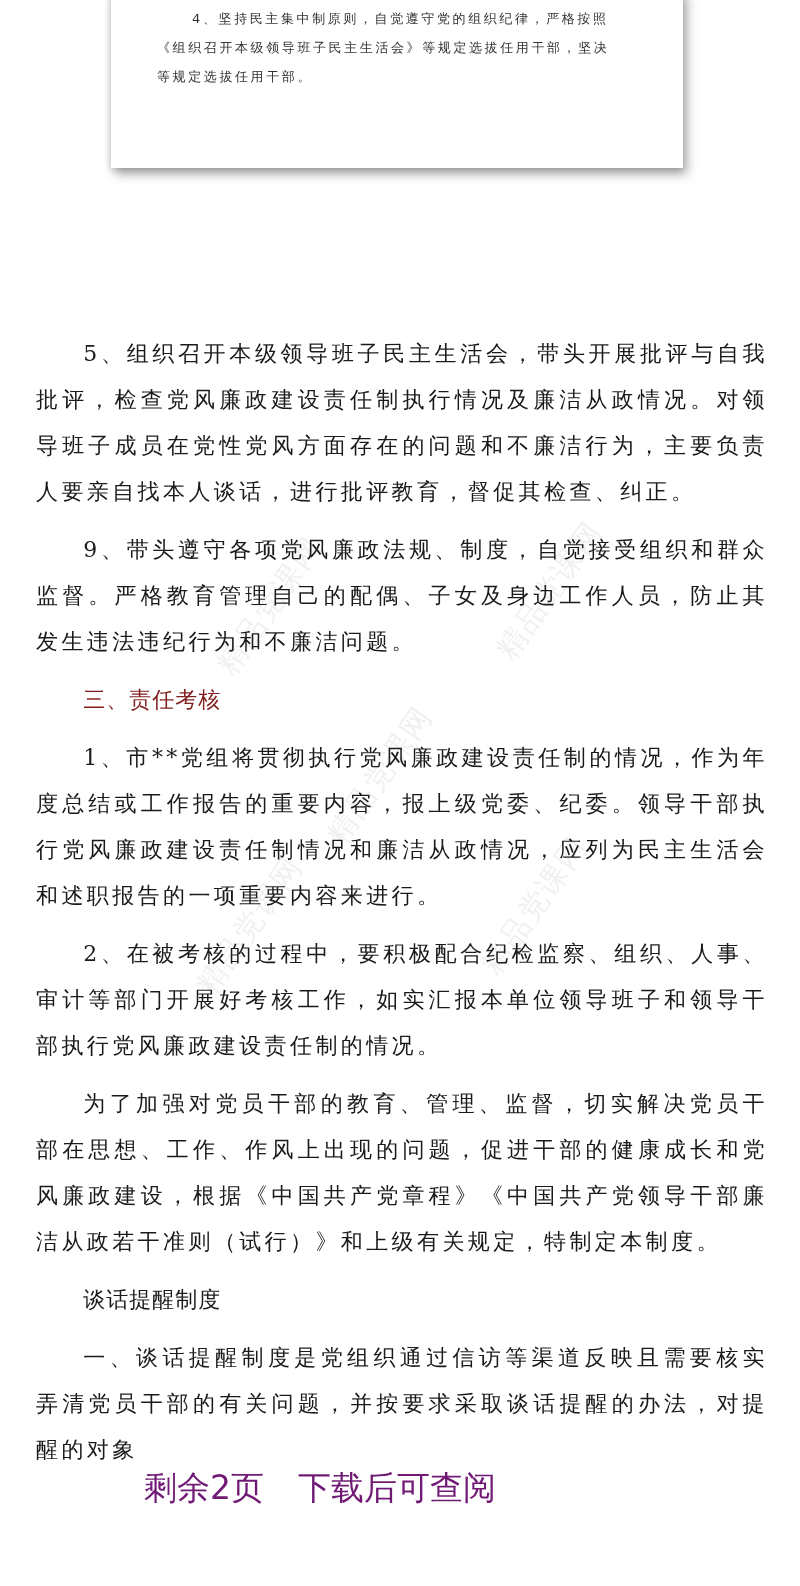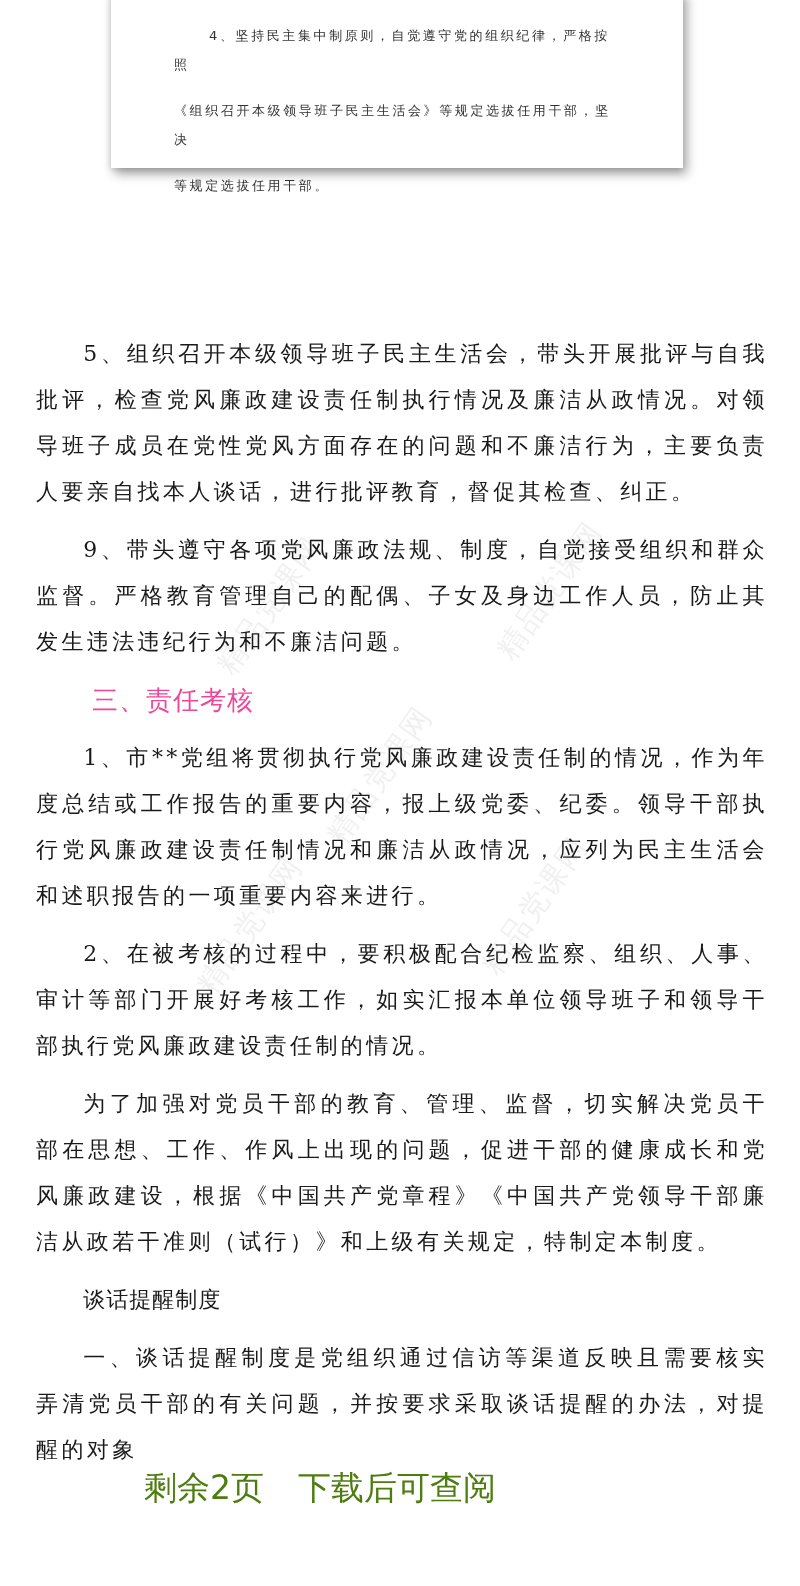--- a/index.html
+++ b/index.html
@@ -6,41 +6,41 @@
   body { width:800px; height:1586px; position:relative; overflow:hidden;
          font-family:"DejaVu Serif","Liberation Serif",serif; color:#1a1a1a; }
 
   
   .card { position:absolute; left:111px; top:-10px; width:572px; height:178px;
           background:#fff;
           box-shadow: 4px 6px 10px rgba(0,0,0,0.35), -2px 2px 6px rgba(0,0,0,0.12); }
   .card-text { position:absolute; left:46px; top:14px; width:480px;
                font-size:13px; line-height:29px; letter-spacing:2.6px; color:#333;
                font-family:"DejaVu Sans","Liberation Sans",sans-serif; }
-  .card-text p { margin:17px; }
+  .card-text p { margin:0; }
   .card-text .indent { text-indent:2.7em; }
 
   
   .doc { position:absolute; left:24px; top:319px; width:756px; }
   .doc p { margin:12px; font-size:22px; line-height:46px; letter-spacing:3.4px;
            text-align:justify; text-align-last:left; }
   .doc p.indent { text-indent:2.15em; }
   .doc p.heading { font-family:"DejaVu Sans","Liberation Sans",sans-serif;
-                   font-size:26px; letter-spacing:1px; color:#ec4899; }
+                   font-size:22px; letter-spacing:1px; color:#7f1d1d; }
   .doc p.subhead { letter-spacing:1px; }
 
   
   .wm { position:absolute; font-family:"DejaVu Sans","Liberation Sans",sans-serif;
         font-size:30px; color:rgba(150,150,150,0.14); transform:rotate(-55deg);
         transform-origin:center; white-space:nowrap; pointer-events:none; letter-spacing:2px; }
 
   
   .more { position:absolute; left:0; top:1466px; width:640px; text-align:center;
           font-family:"DejaVu Sans","Liberation Sans",sans-serif; font-size:33px;
-          color:#4d7c0f; cursor:pointer; }
+          color:#701a75; cursor:pointer; }
   .more span.gap { display:inline-block; width:34px; }
 </style>
 </head>
 <body>
 
 <div class="card">
   <div class="card-text">
     <p class="indent">4、坚持民主集中制原则，自觉遵守党的组织纪律，严格按照</p>
     <p>《组织召开本级领导班子民主生活会》等规定选拔任用干部，坚决</p>
     <p>等规定选拔任用干部。</p>

